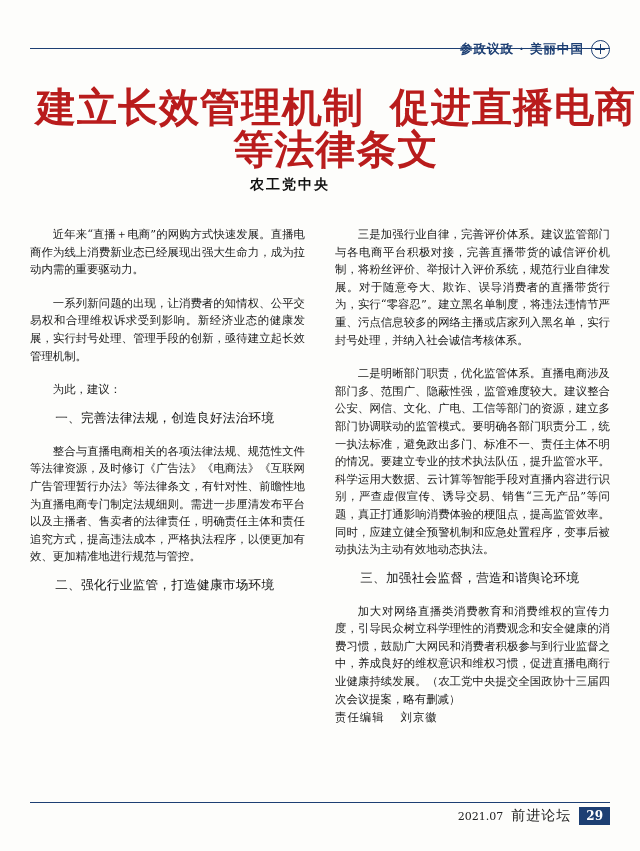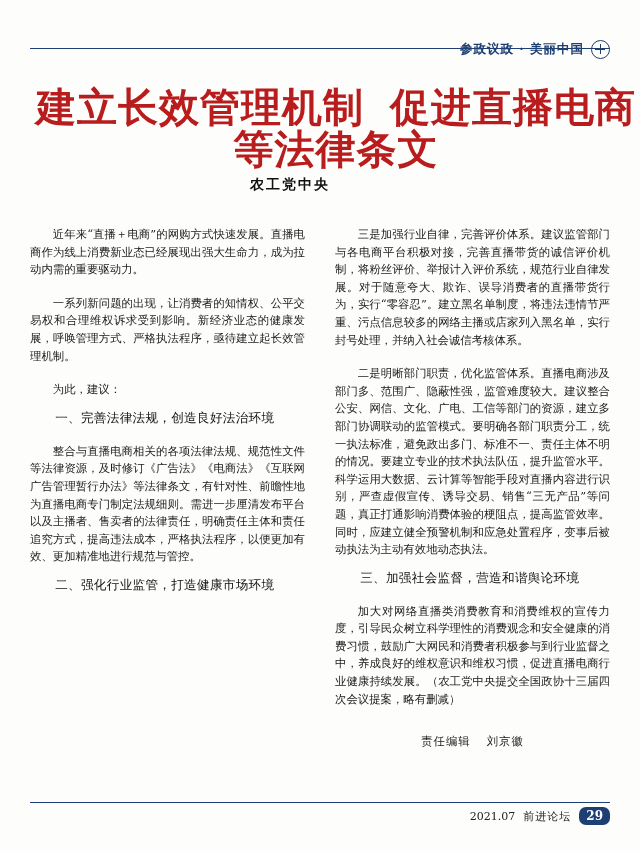--- a/index.html
+++ b/index.html
@@ -135,24 +135,24 @@
     margin: 9px 0 4px 0;
     font-family: "DejaVu Serif", "Liberation Serif", serif;
     font-size: 12.6px;
     line-height: 19px;
     font-weight: normal;
     color: #111;
     text-indent: 2em;
     letter-spacing: 0.3px;
   }
   .sig {
-    margin-top: 26px;
+    margin-top: 2px;
     font-family: "DejaVu Serif", "Liberation Serif", serif;
     font-size: 11.4px;
-    text-align: center;
+    text-align: left;
     color: #1a1a1a;
     letter-spacing: 1px;
   }
   .sig .editor-name {
     margin-left: 16px;
   }
 
   
   .footer {
     position: absolute;
@@ -171,32 +171,32 @@
     height: 1px;
     background: #1d3f73;
   }
   .footer-date {
     font-family: "DejaVu Serif", "Liberation Serif", serif;
     font-size: 11px;
     color: #222;
   }
   .footer-mag {
     font-family: "DejaVu Serif", "Liberation Serif", serif;
-    font-size: 11px;
+    font-size: 14px;
     color: #222;
     letter-spacing: 1px;
   }
   .page-num {
     background: #1d3f73;
     color: #fff;
     font-family: "DejaVu Serif", "Liberation Serif", serif;
     font-size: 12px;
     font-weight: bold;
     padding: 2px 7px;
-    border-radius: 7px;
+    border-radius: 0;
     line-height: 14px;
   }
 </style>
 </head>
 <body>
 
 <div class="page">
 
   <div class="header-band">
     <div class="header-right">
@@ -211,21 +211,21 @@
       <span>建立长效管理机制</span><span class="gap"></span><span>促进直播电商</span>
     </div>
     <div class="title-line">等法律条文</div>
   </div>
   <div class="byline">农工党中央</div>
 
   <div class="columns">
 
     <div class="col">
       <p class="body">近年来“直播＋电商”的网购方式快速发展。直播电商作为线上消费新业态已经展现出强大生命力，成为拉动内需的重要驱动力。</p>
-      <p class="body">一系列新问题的出现，让消费者的知情权、公平交易权和合理维权诉求受到影响。新经济业态的健康发展，呼唤管理方式、严格执法程序，亟待建立起长效管理机制。</p>
+      <p class="body">一系列新问题的出现，让消费者的知情权、公平交易权和合理维权诉求受到影响。新经济业态的健康发展，实行封号处理、管理手段的创新，亟待建立起长效管理机制。</p>
       <p class="body">为此，建议：</p>
 
       <h3 class="subhead">一、完善法律法规，创造良好法治环境</h3>
       <p class="body">整合与直播电商相关的各项法律法规、规范性文件等法律资源，及时修订《广告法》《电商法》《互联网广告管理暂行办法》等法律条文，有针对性、前瞻性地为直播电商专门制定法规细则。需进一步厘清发布平台以及主播者、售卖者的法律责任，明确责任主体和责任追究方式，提高违法成本，严格执法程序，以便更加有效、更加精准地进行规范与管控。</p>
 
       <h3 class="subhead">二、强化行业监管，打造健康市场环境</h3>
     </div>
 
     <div class="col">
       <p class="body">三是加强行业自律，完善评价体系。建议监管部门与各电商平台积极对接，完善直播带货的诚信评价机制，将粉丝评价、举报计入评价系统，规范行业自律发展。对于随意夸大、欺诈、误导消费者的直播带货行为，实行“零容忍”。建立黑名单制度，将违法违情节严重、污点信息较多的网络主播或店家列入黑名单，实行封号处理，并纳入社会诚信考核体系。</p>

